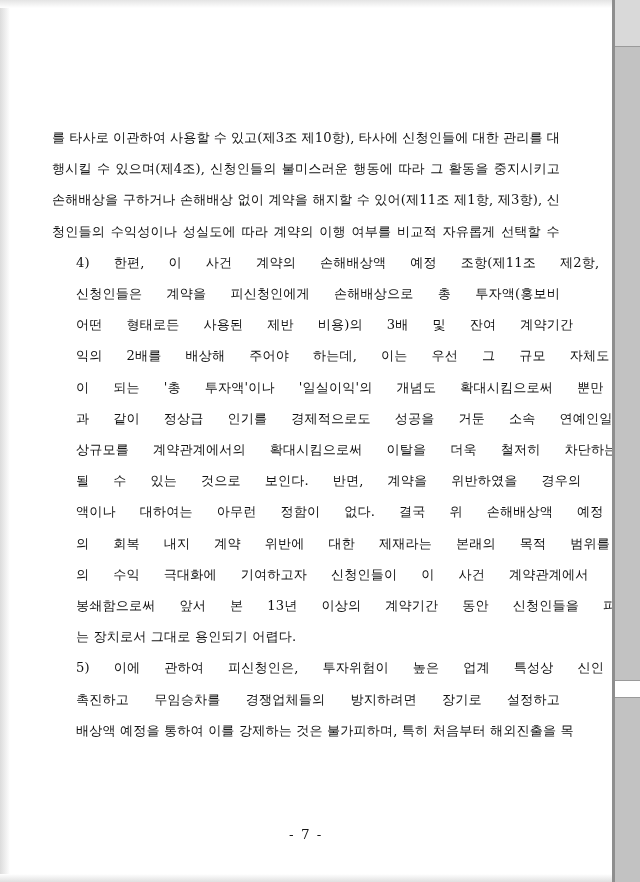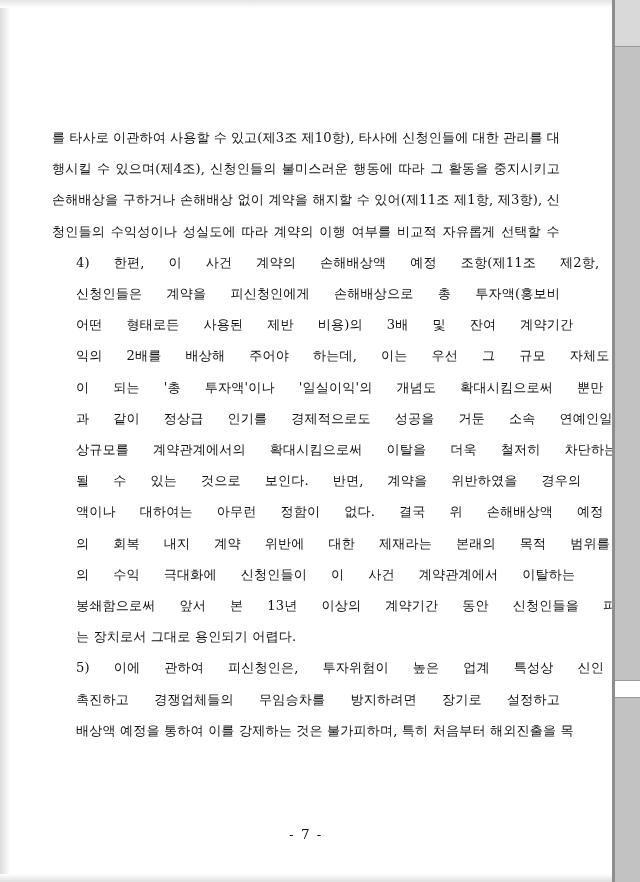--- a/index.html
+++ b/index.html
@@ -293,20 +293,21 @@
           <span>제재라는</span>
           <span>본래의</span>
           <span>목적</span>
           <span>범위를</span>
           <span>넘어서</span>
         </span>
         <span class="line justify">
           <span>의</span>
           <span>수익</span>
           <span>극대화에</span>
+          <span>기여하고자</span>
           <span>신청인들이</span>
           <span>이</span>
           <span>사건</span>
           <span>계약관계에서</span>
           <span>이탈하는</span>
         </span>
         <span class="line justify">
           <span>봉쇄함으로써</span>
           <span>앞서</span>
           <span>본</span>
@@ -327,22 +328,22 @@
           <span>피신청인은,</span>
           <span>투자위험이</span>
           <span>높은</span>
           <span>업계</span>
           <span>특성상</span>
           <span>신인</span>
           <span>발굴</span>
         </span>
         <span class="line justify">
           <span>촉진하고</span>
+          <span>무임승차를</span>
           <span>경쟁업체들의</span>
-          <span>무임승차를</span>
           <span>방지하려면</span>
           <span>장기로</span>
           <span>설정하고</span>
         </span>
         <span class="line">배상액 예정을 통하여 이를 강제하는 것은 불가피하며, 특히 처음부터 해외진출을 목</span>
       </p>
     </div>
 
   <div id="page-number">- 7 -</div>
 </div>

